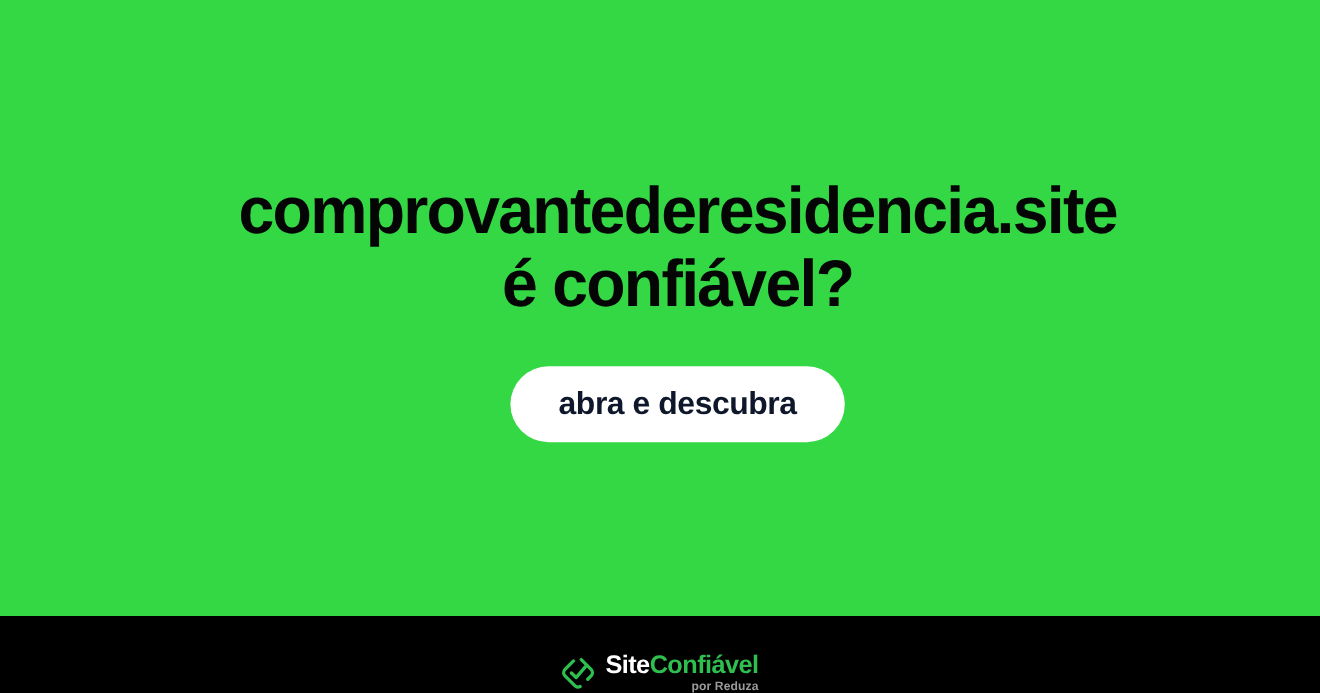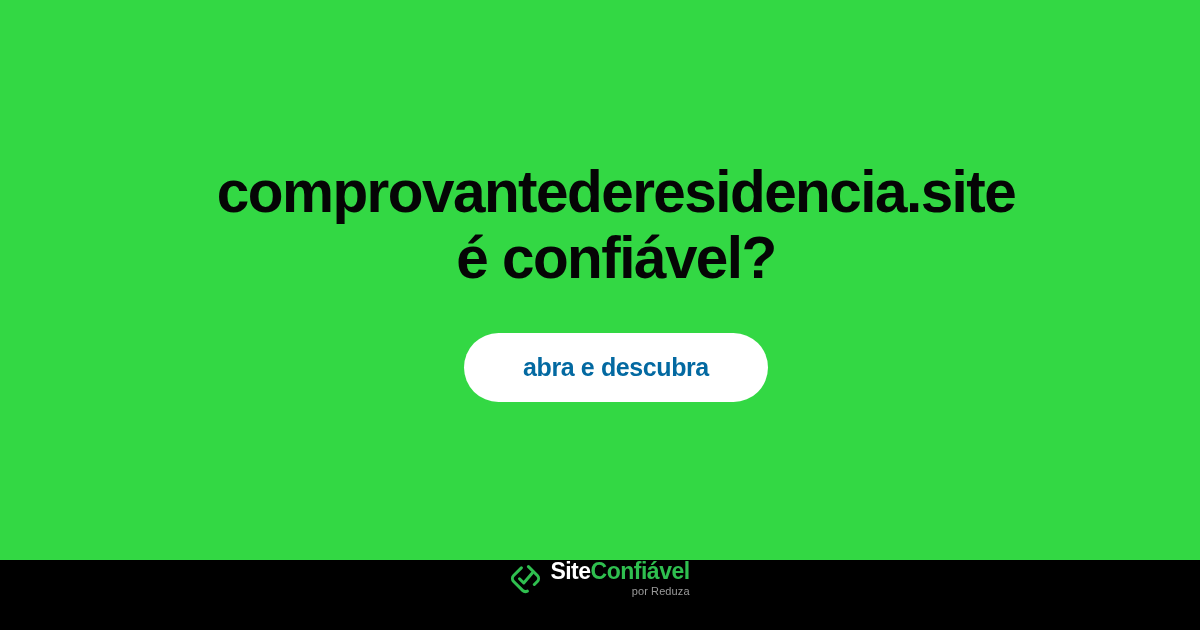--- a/index.html
+++ b/index.html
@@ -59,37 +59,37 @@
   }
   .cta-button {
     display: inline-flex;
     align-items: center;
     justify-content: center;
     width: 304px;
     height: 69px;
     background: #ffffff;
     border: none;
     border-radius: 38px;
-    color: #0369a1;
+    color: #0f172a;
     font-family: "Liberation Sans", sans-serif;
     font-weight: bold;
-    font-size: 25px;
+    font-size: 29px;
     letter-spacing: -0.4px;
     cursor: pointer;
     padding: 0;
   }
   .footer {
     position: absolute;
     left: 0;
     top: 560px;
     width: 1200px;
     height: 70px;
     background: #000000;
     display: flex;
-    align-items: flex-start;
+    align-items: flex-end;
     justify-content: center;
   }
   .brand {
     display: flex;
     align-items: center;
     gap: 9px;
     text-decoration: none;
   }
   .brand-mark {
     width: 31px;
@@ -113,21 +113,21 @@
   .brand-name .part-site {
     color: #ffffff;
   }
   .brand-name .part-confiavel {
     color: #2fbf4f;
   }
   .brand-tagline {
     margin-top: 3px;
     font-family: "Liberation Sans", sans-serif;
     font-size: 11px;
-    font-weight: normal;
+    font-weight: bold;
     color: #9a9a9a;
     letter-spacing: 0.1px;
     white-space: nowrap;
   }
 </style>
 </head>
 <body>
 
 <div class="og-card">
 

